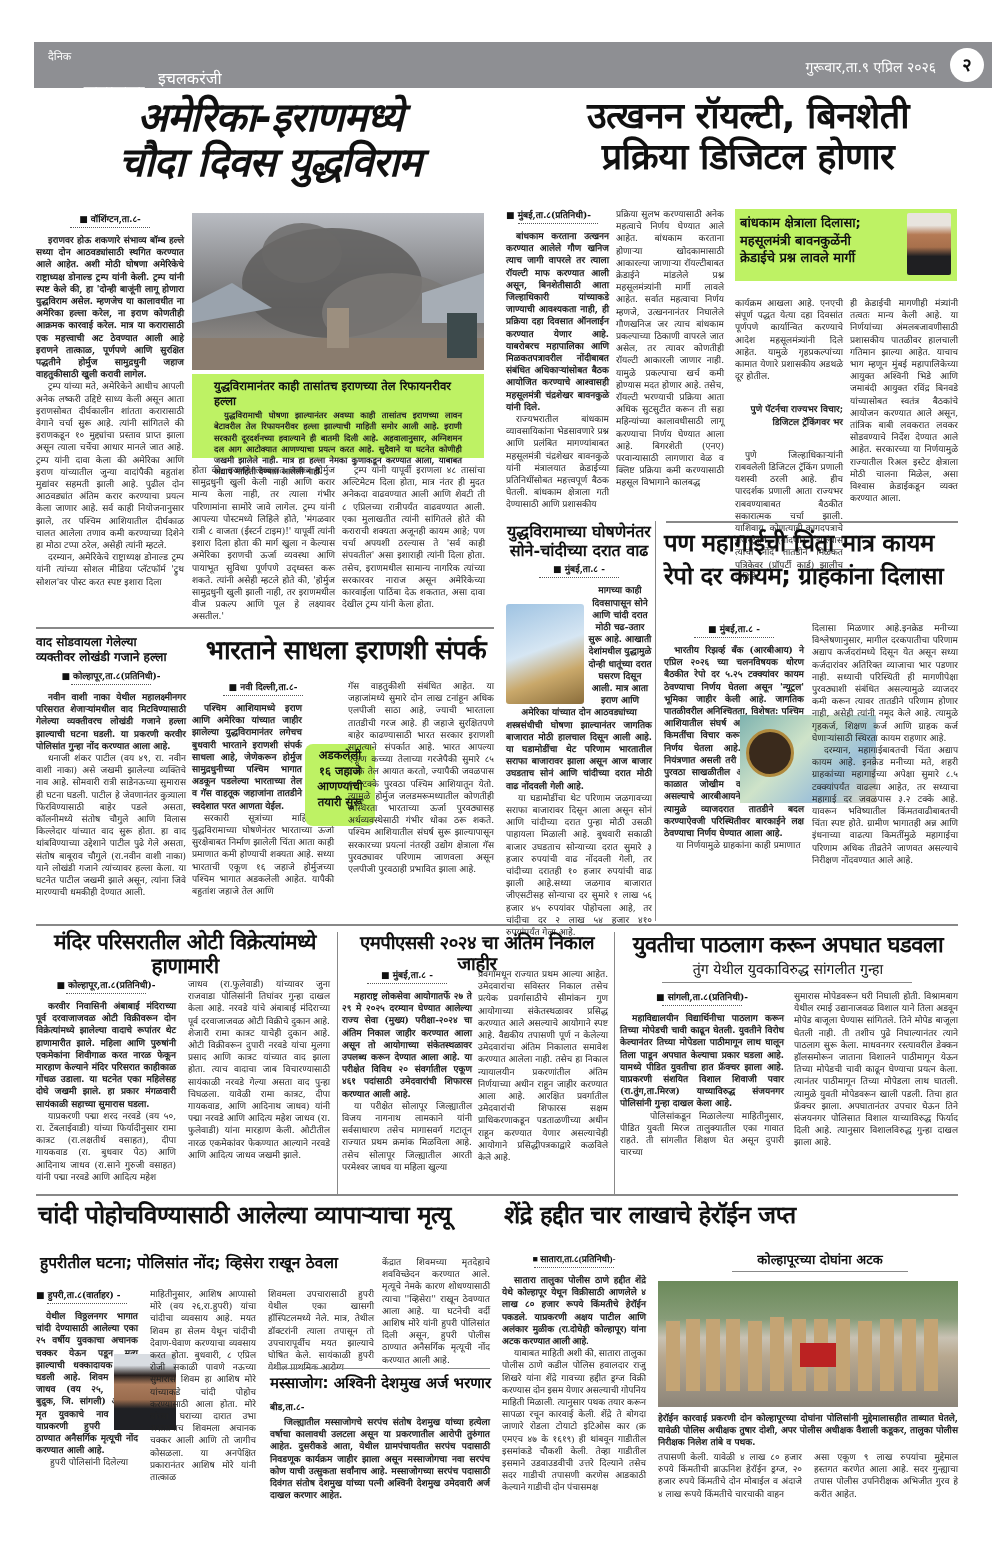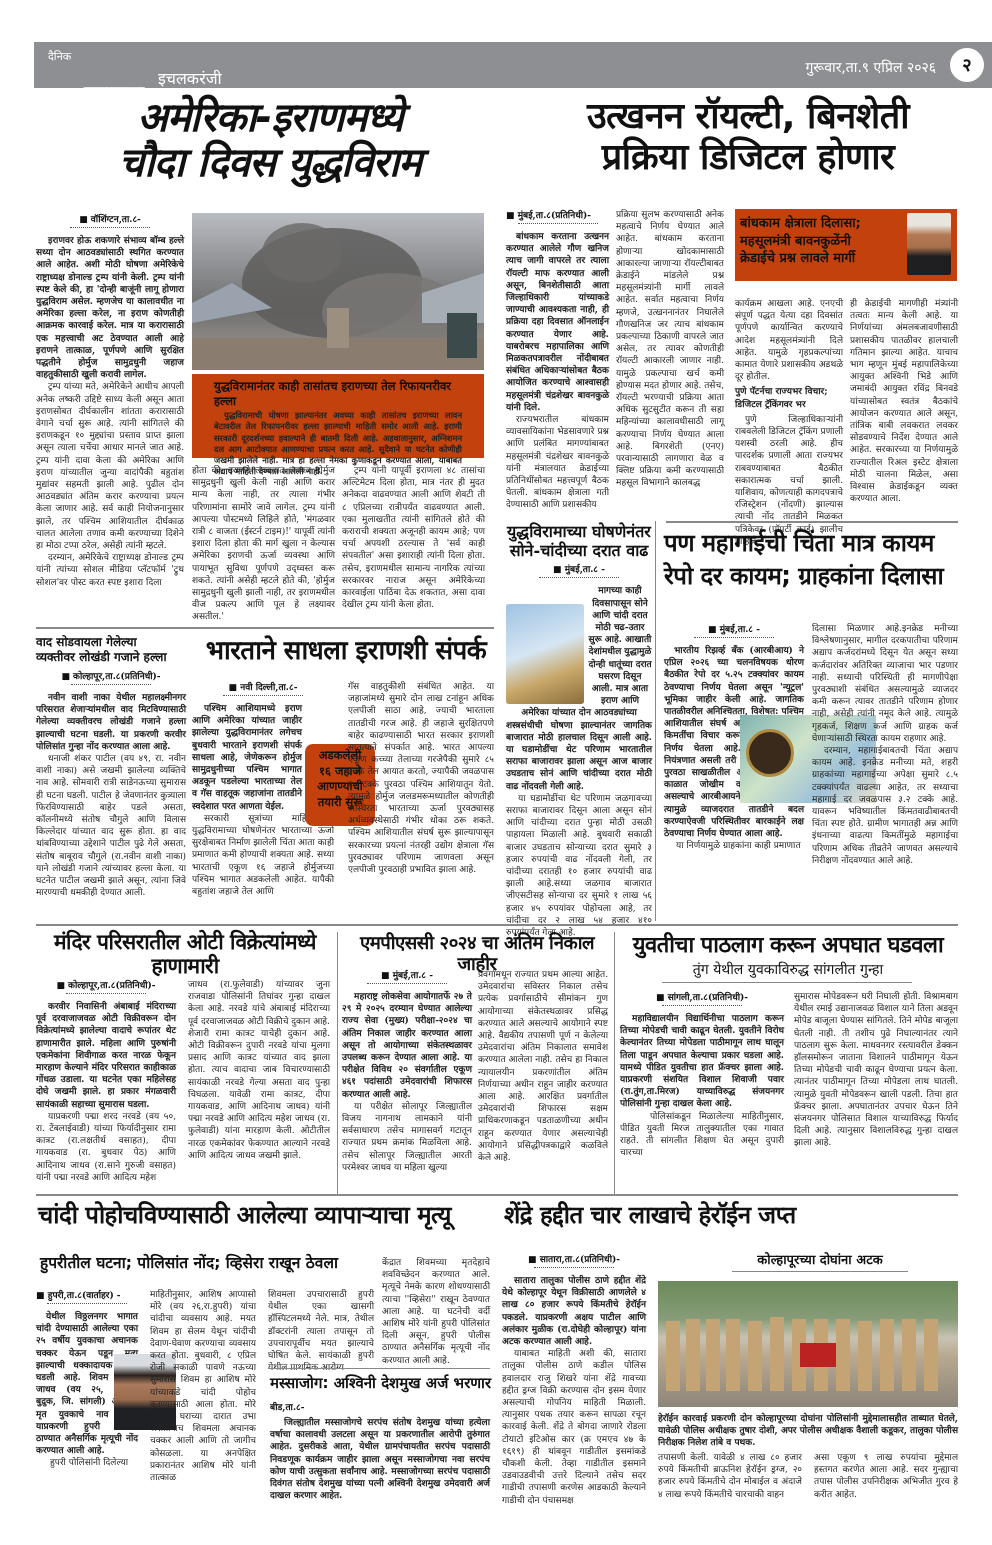--- a/index.html
+++ b/index.html
@@ -13,21 +13,21 @@
   .mh-page { position:absolute; right: 8px; top: 6px; width: 34px; height: 34px; border-radius: 50%; background: #fff; color: #111; text-align:center; line-height: 34px; font-family: "DejaVu Sans", sans-serif; font-size: 18px; font-weight: bold; }
   .h-huge { font-family: "DejaVu Sans", sans-serif; font-weight: bold; line-height: 1.12; letter-spacing: -1px; }
   .h-big { font-family: "DejaVu Sans", sans-serif; font-weight: bold; line-height: 1.15; letter-spacing: -0.5px; }
   .h-med { font-family: "DejaVu Sans", sans-serif; font-weight: bold; line-height: 1.2; }
   .txt { font-size: 9px; line-height: 12.2px; text-align: justify; color: #222; }
   .txt.b { font-weight: bold; }
   .dateline { font-size: 9px; font-weight: bold; text-align: center; }
   .dots { border-bottom: 1px dotted #555; width: 80px; margin: 2px auto 6px; }
   .rule { background: #888; height: 2px; }
   .vrule { background: #888; width: 1px; }
-  .box-grey { background: #c2410c; }
+  .box-grey { background: #bef264; }
   .photo { overflow: hidden; }
   .caption-title { font-family:"DejaVu Sans", sans-serif; font-weight: bold; font-size: 12px; }
 </style>
 </head>
 <body>
 
 <div class="abs masthead">
   <span class="mh-prefix">दैनिक</span>
   <span class="mh-name">महासत्ता</span>
   <span class="mh-city">इचलकरंजी</span>
@@ -86,21 +86,21 @@
 <div class="abs box-grey" style="left:735px; top:209px; width:222px; height:72px; padding:5px;">
   <div class="h-med" style="font-size:13px; width:160px; line-height:1.35;">
     <div>बांधकाम क्षेत्राला दिलासा;</div>
     <div>महसूलमंत्री बावनकुळेंनी</div>
     <div>क्रेडाईचे प्रश्न लावले मार्गी</div>
   </div>
   <div style="position:absolute; right:6px; top:4px; width:44px; height:62px; background:linear-gradient(180deg,#e8e4de 0%,#e8e4de 20%,#b57a55 35%,#a8704c 55%,#1f1f22 70%,#1f1f22 100%); border-radius:2px;"></div>
 </div>
 <div class="abs" style="left:735px; top:297px; width:108px;">
   <p class="txt">कार्यक्रम आखला आहे. एनएची संपूर्ण पद्धत येत्या दहा दिवसांत पूर्णपणे कार्यान्वित करण्याचे आदेश महसूलमंत्र्यांनी दिले आहेत. यामुळे गृहप्रकल्पांच्या कामात येणारे प्रशासकीय अडथळे दूर होतील.</p>
-  <p class="txt b" style="text-align:left; margin:3px 0;">पुणे पॅटर्नचा राज्यभर विचार; डिजिटल ट्रॅकिंगवर भर</p>
+  <p class="txt b" style="text-align:right; margin:21px 0;">पुणे पॅटर्नचा राज्यभर विचार; डिजिटल ट्रॅकिंगवर भर</p>
   <p class="txt" style="text-indent:10px;">पुणे जिल्हाधिकाऱ्यांनी राबवलेली डिजिटल ट्रॅकिंग प्रणाली यशस्वी ठरली आहे. हीच पारदर्शक प्रणाली आता राज्यभर राबवण्याबाबत बैठकीत सकारात्मक चर्चा झाली. याशिवाय, कोणत्याही कागदपत्राचे रजिस्ट्रेशन (नोंदणी) झाल्यास त्याची नोंद तातडीने मिळकत पत्रिकेवर (प्रॉपर्टी कार्ड) झालीच पाहिजे,</p>
 </div>
 <div class="abs" style="left:850px; top:297px; width:108px;">
   <p class="txt">ही क्रेडाईची मागणीही मंत्र्यांनी तत्वतः मान्य केली आहे. या निर्णयांच्या अंमलबजावणीसाठी प्रशासकीय पातळीवर हालचाली गतिमान झाल्या आहेत. याचाच भाग म्हणून मुंबई महापालिकेच्या आयुक्त अश्विनी भिडे आणि जमाबंदी आयुक्त रविंद्र बिनवडे यांच्यासोबत स्वतंत्र बैठकांचे आयोजन करण्यात आले असून, तांत्रिक बाबी लवकरात लवकर सोडवण्याचे निर्देश देण्यात आले आहेत. सरकारच्या या निर्णयामुळे राज्यातील रिअल इस्टेट क्षेत्राला मोठी चालना मिळेल, असा विश्वास क्रेडाईकडून व्यक्त करण्यात आला.</p>
 </div>
 <div class="abs rule" style="left:666px; top:521px; width:292px;"></div>
 
 <div class="abs vrule" style="left:655px; top:521px; height:400px;"></div>
 <div class="abs" style="left:506px; top:522px; width:146px;">
   <div class="h-med" style="font-size:16px; text-align:center; line-height:1.2;">
@@ -222,21 +222,21 @@
 </div>
 <div class="abs rule" style="left:268px; top:1368px; width:222px; height:1px;"></div>
 
 <div class="abs h-med" style="left:270px; top:1374px; width:222px; font-size:15px;">मस्साजोग: अश्विनी देशमुख अर्ज भरणार</div>
 <div class="abs" style="left:270px; top:1400px; width:220px;">
   <div class="dateline" style="text-align:left;">बीड,ता.८-</div>
   <p class="txt b" style="text-indent:14px; margin-top:3px;">जिल्ह्यातील मस्साजोगचे सरपंच संतोष देशमुख यांच्या हत्येला वर्षाचा कालावधी उलटला असून या प्रकरणातील आरोपी तुरुंगात आहेत. दुसरीकडे आता, येथील ग्रामपंचायतीत सरपंच पदासाठी निवडणूक कार्यक्रम जाहीर झाला असून मस्साजोगचा नवा सरपंच कोण याची उत्सुकता सर्वांनाच आहे. मस्साजोगच्या सरपंच पदासाठी दिवंगत संतोष देशमुख यांच्या पत्नी अश्विनी देशमुख उमेदवारी अर्ज दाखल करणार आहेत.</p>
 </div>
 
 <div class="abs h-big" style="left:504px; top:1202px; width:456px; font-size:24px;">शेंद्रे हद्दीत चार लाखाचे हेरॉईन जप्त</div>
-<div class="abs" style="left:502px; top:1252px; width:144px;">
+<div class="abs" style="left:502px; top:1252px; width:144px;font-family:Liberation Serif, serif;">
   <div class="dateline">■ सातारा,ता.८(प्रतिनिधी)-</div>
   <div class="dots"></div>
   <p class="txt b" style="text-indent:12px;">सातारा तालुका पोलीस ठाणे हद्दीत शेंद्रे येथे कोल्हापूर येथून विक्रीसाठी आणलेले ४ लाख ८० हजार रूपये किंमतीचे हेरॉईन पकडले. याप्रकरणी अक्षय पाटील आणि अलंकार मुळीक (रा.दोघेही कोल्हापूर) यांना अटक करण्यात आली आहे.</p>
   <p class="txt" style="text-indent:12px;">याबाबत माहिती अशी की, सातारा तालुका पोलीस ठाणे कडील पोलिस हवालदार राजु शिखरे यांना शेंद्रे गावच्या हद्दीत ड्रग्ज विक्री करण्यास दोन इसम येणार असल्याची गोपनिय माहिती मिळाली. त्यानुसार पथक तयार करून सापळा रचून कारवाई केली. शेंद्रे ते बोगदा जाणारे रोडला टोयाटो इटिओस कार (क्र एमएच ४७ के १६१९) ही थांबवून गाडीतील इसमांकडे चौकशी केली. तेव्हा गाडीतील इसमाने उडवाउडवीची उत्तरे दिल्याने तसेच सदर गाडीची तपासणी करणेस आडकाठी केल्याने गाडीची दोन पंचासमक्ष</p>
 </div>
 <div class="abs h-med" style="left:732px; top:1252px; width:176px; font-size:13px; text-align:center; border-bottom:1px solid #888; padding-bottom:3px;">कोल्हापूरच्या दोघांना अटक</div>
 <div class="abs" style="left:658px; top:1281px; width:300px; height:126px; background:linear-gradient(180deg,#6b8a5a 0%,#879c78 30%,#c9c2b3 45%,#b8a88f 60%,#8c857a 100%);">
   <svg width="300" height="126">
     <g fill="#c4a474">
       <rect x="8" y="40" width="14" height="70"></rect>

